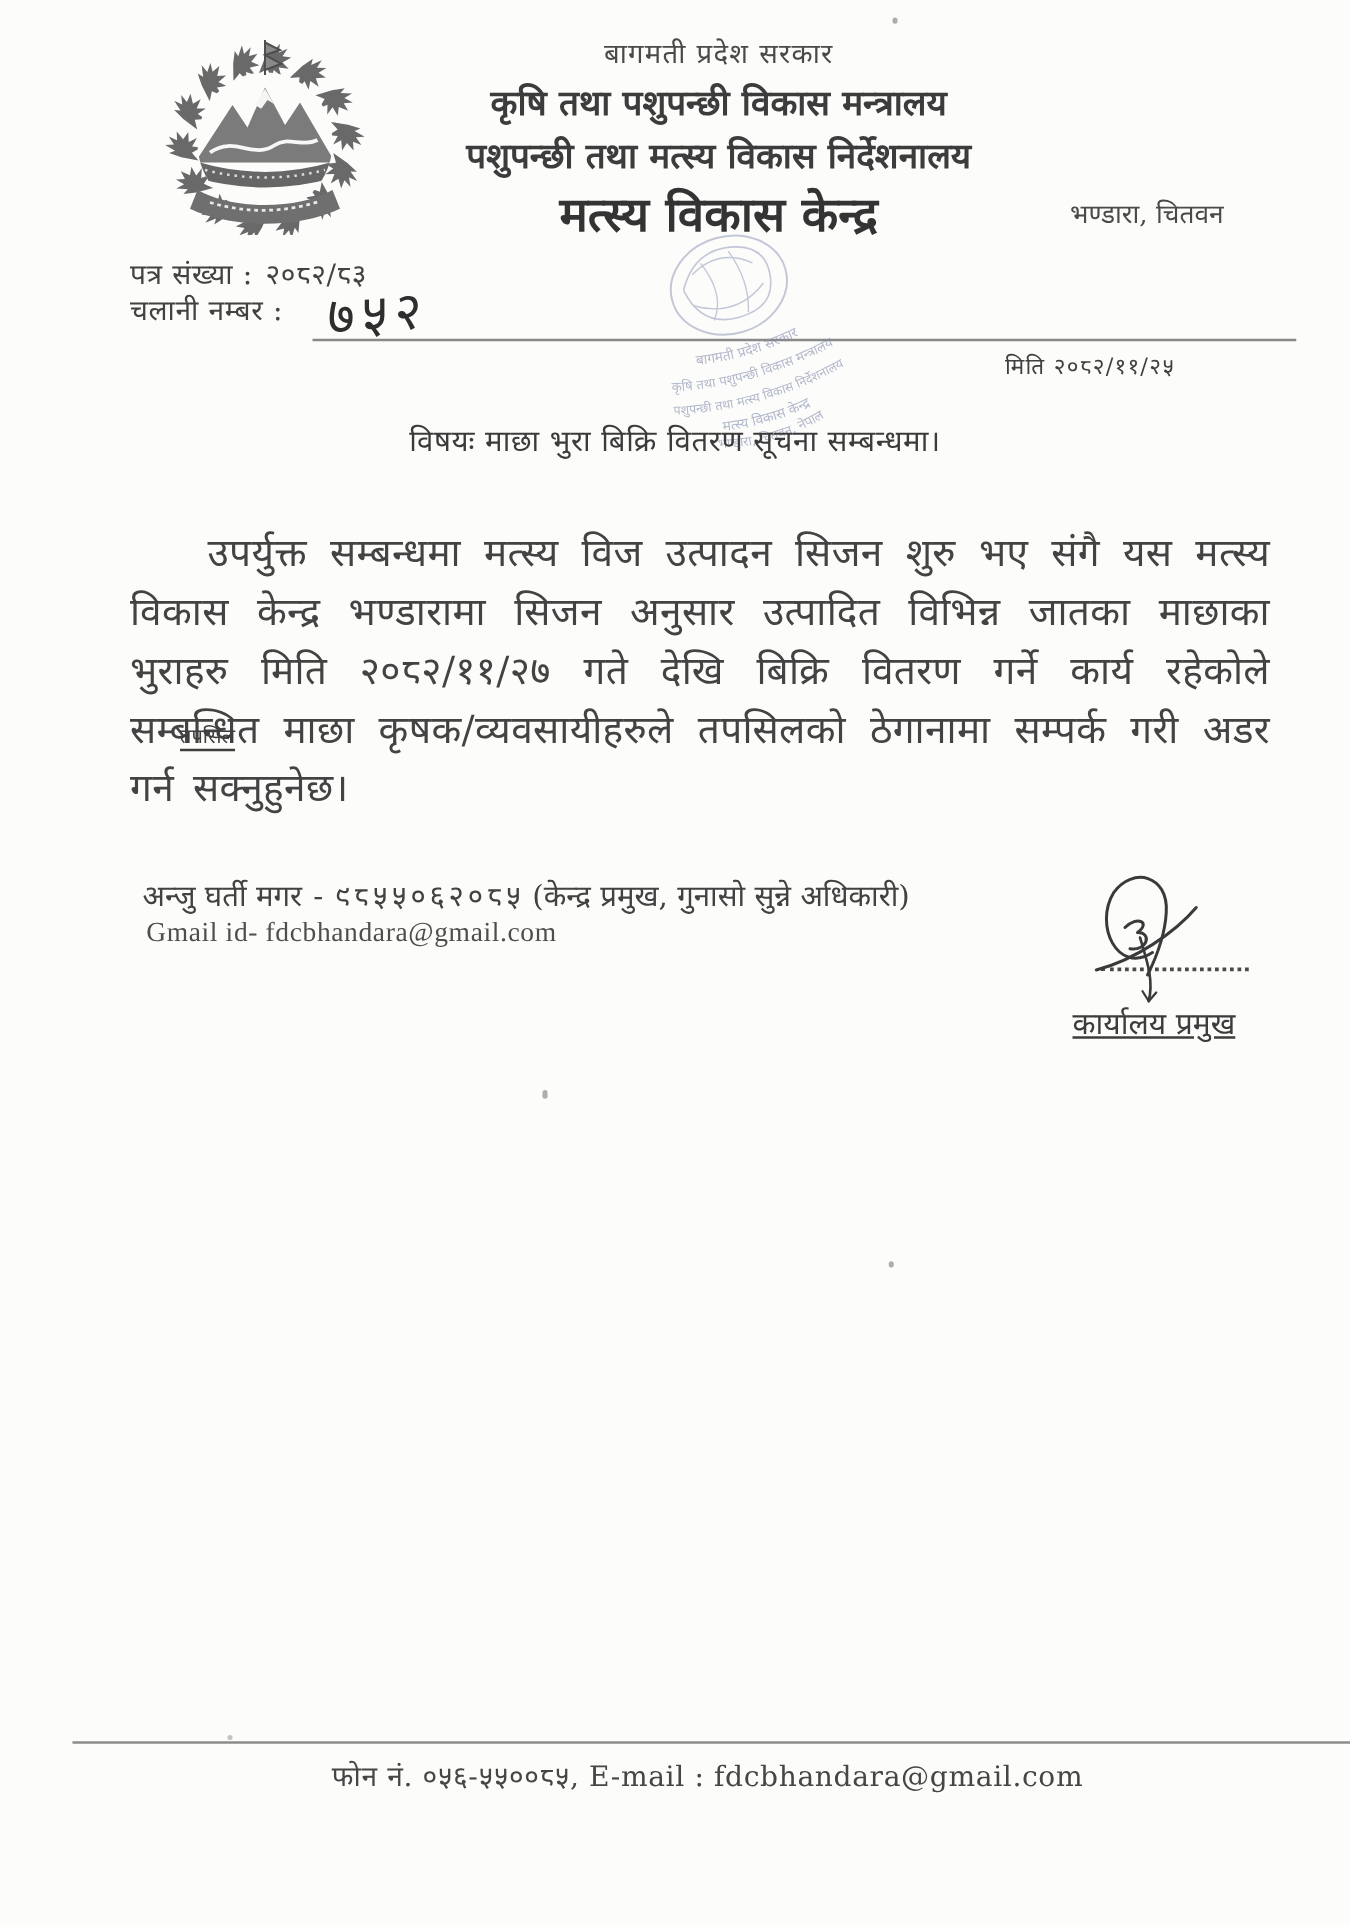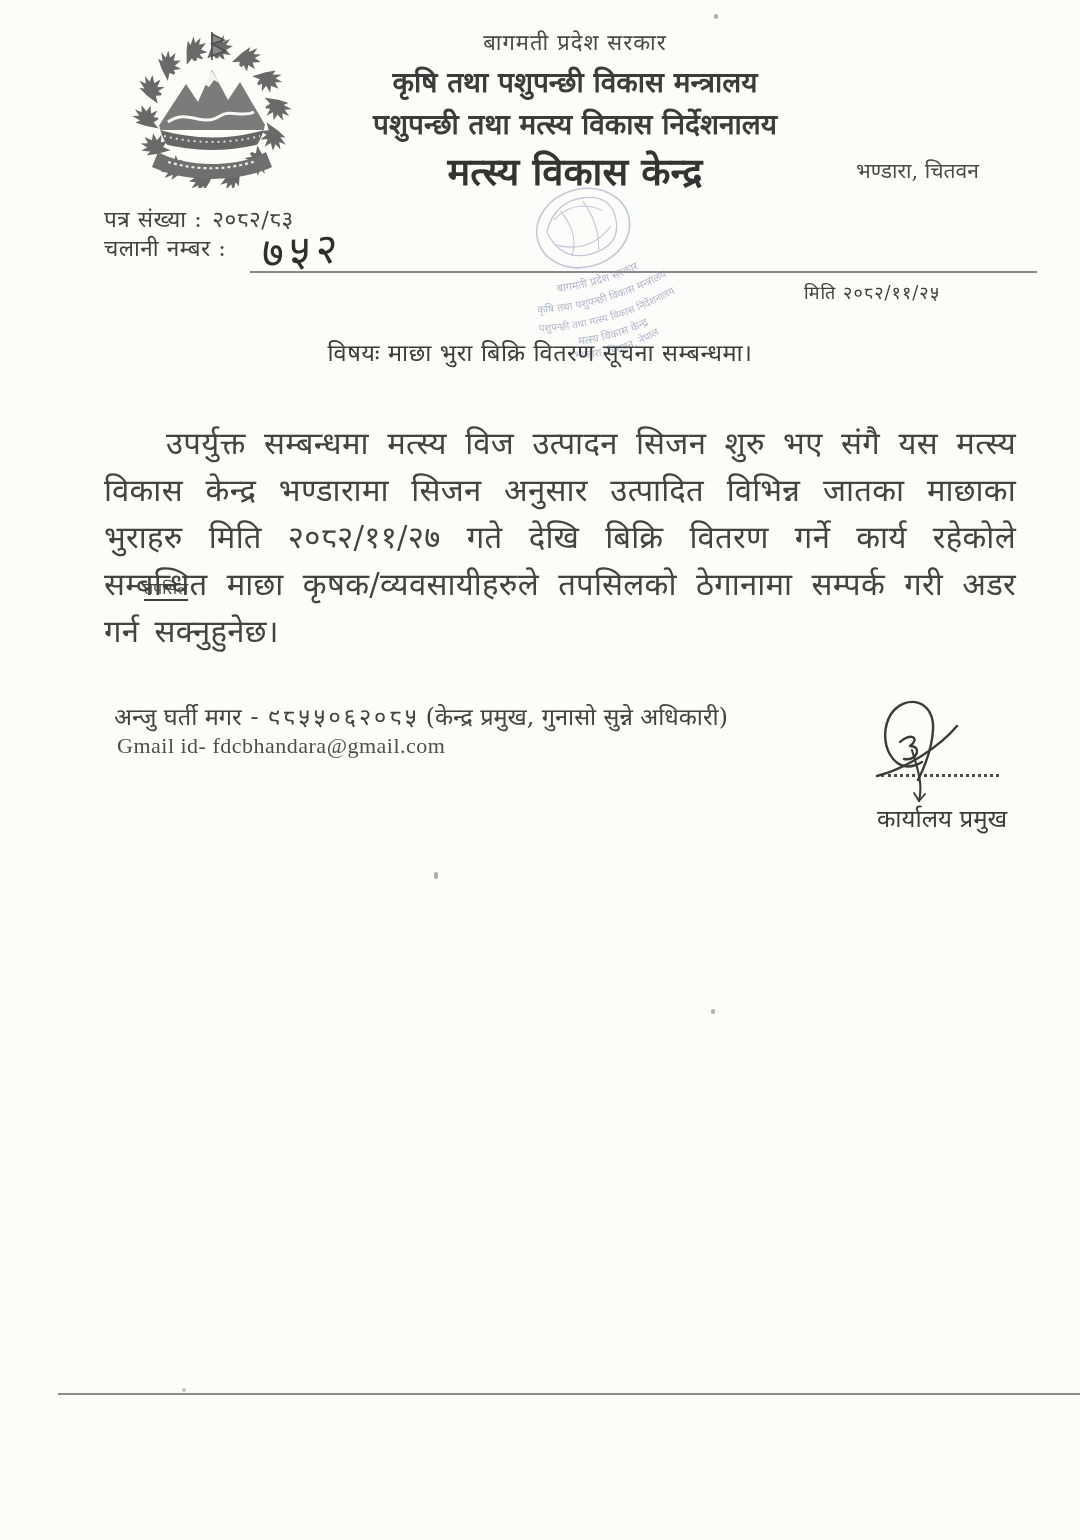--- a/index.html
+++ b/index.html
@@ -45,21 +45,21 @@
            text-decoration:underline; text-underline-offset:5px; text-decoration-thickness:1.5px;}
   .contact{left:114px; font-size:23.5px; color:#424242; white-space:nowrap;}
   .contact span{margin-right:9px;}
   .contact .phone{letter-spacing:3px; margin-right:6px;}
   .c0{top:611px;} .c1{top:655px;} .c2{top:700px;}
   .gmail{left:117px; top:733px; font-size:22px; color:#4e4e4e;
          font-family:"Liberation Serif","DejaVu Serif",serif; letter-spacing:.5px;}
   
   .sig{left:860px; top:696px; width:150px; height:112px; overflow:visible;}
   .sig-dots{left:881px; top:758px; width:118px; height:16px; border-bottom:3px dotted #4b4b4b;}
-  .sig-title{left:858px; top:801px; width:168px; text-align:center; font-size:24px; color:#3c3c3c;}
+  .sig-title{left:858px; top:801px; width:168px; text-align:left; font-size:24px; color:#3c3c3c;text-decoration:underline;}
   
   .rule2{left:58px; top:1393px; width:1022px; height:2px; background:#8c8c8c;}
   .footer{left:0; width:1080px; top:1405px; text-align:center;
           padding-left:52px; box-sizing:border-box;
           font-size:22.5px; color:#464646; letter-spacing:.5px;}
   
   .speck{width:4px; height:7px; background:#9a9a9a; border-radius:2px; opacity:.8;}
   .sp1{left:714px; top:14px; height:5px;}
   .sp2{left:434px; top:872px;}
   .sp3{left:711px; top:1009px; height:5px;}
@@ -172,14 +172,15 @@
     </g>
   </svg>
   <div class="abs sig-title">कार्यालय प्रमुख</div>
 
   <div class="abs speck sp1"></div>
   <div class="abs speck sp2"></div>
   <div class="abs speck sp3"></div>
   <div class="abs speck sp4"></div>
 
   <div class="abs rule2"></div>
+  <div class="abs footer">फोन नं. ०५६-५५००८५, E-mail : fdcbhandara@gmail.com</div>
 
 </div>
 
 </body></html>

